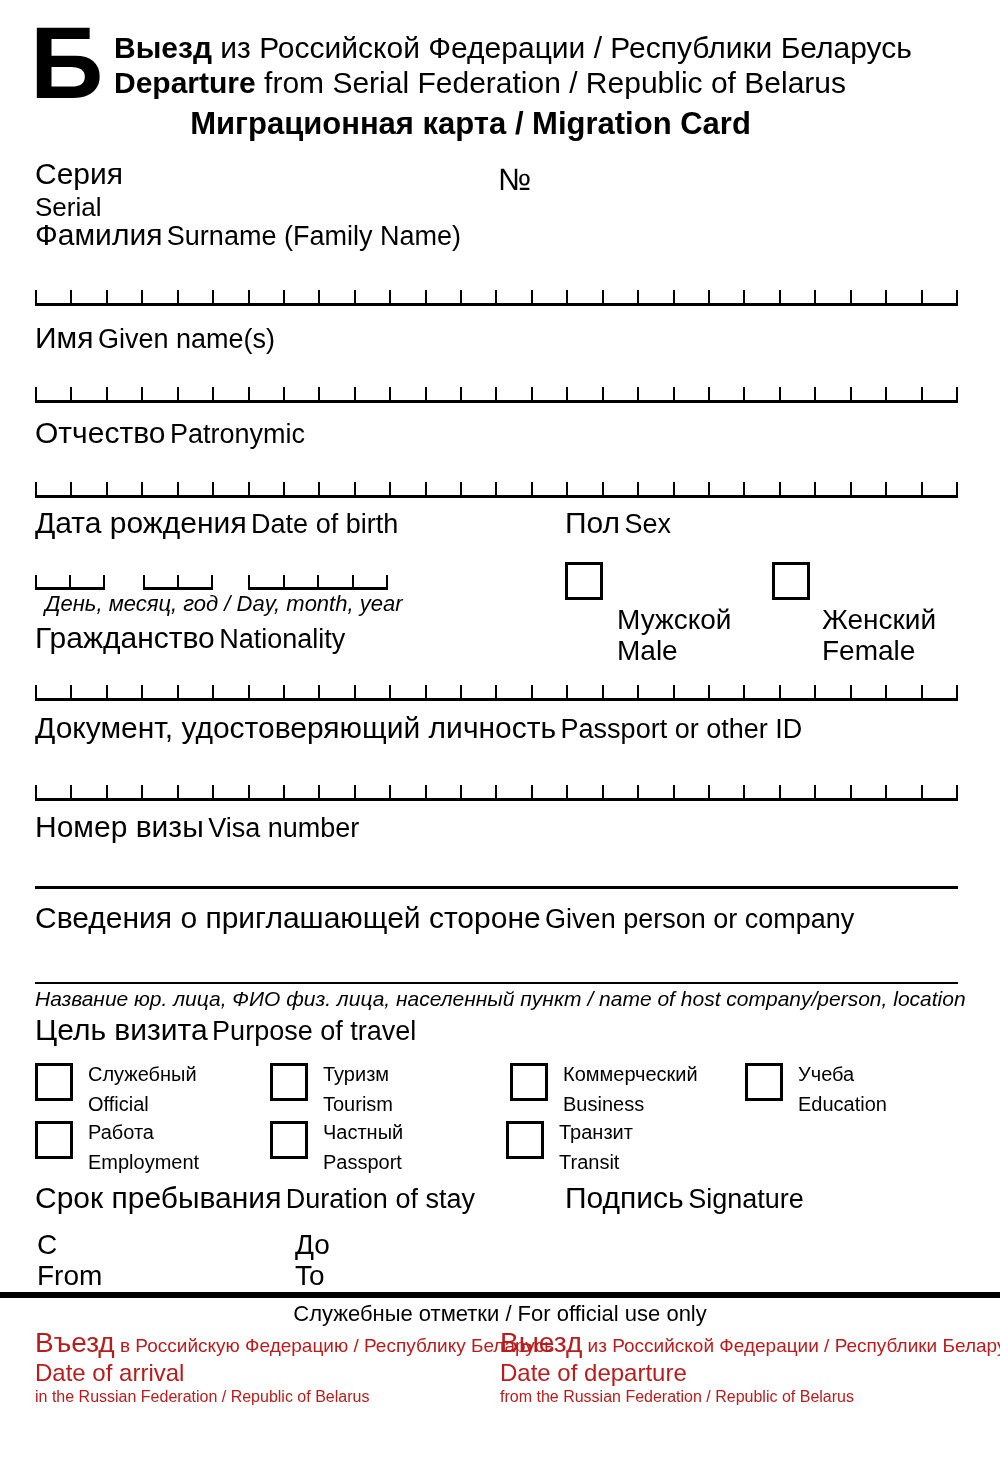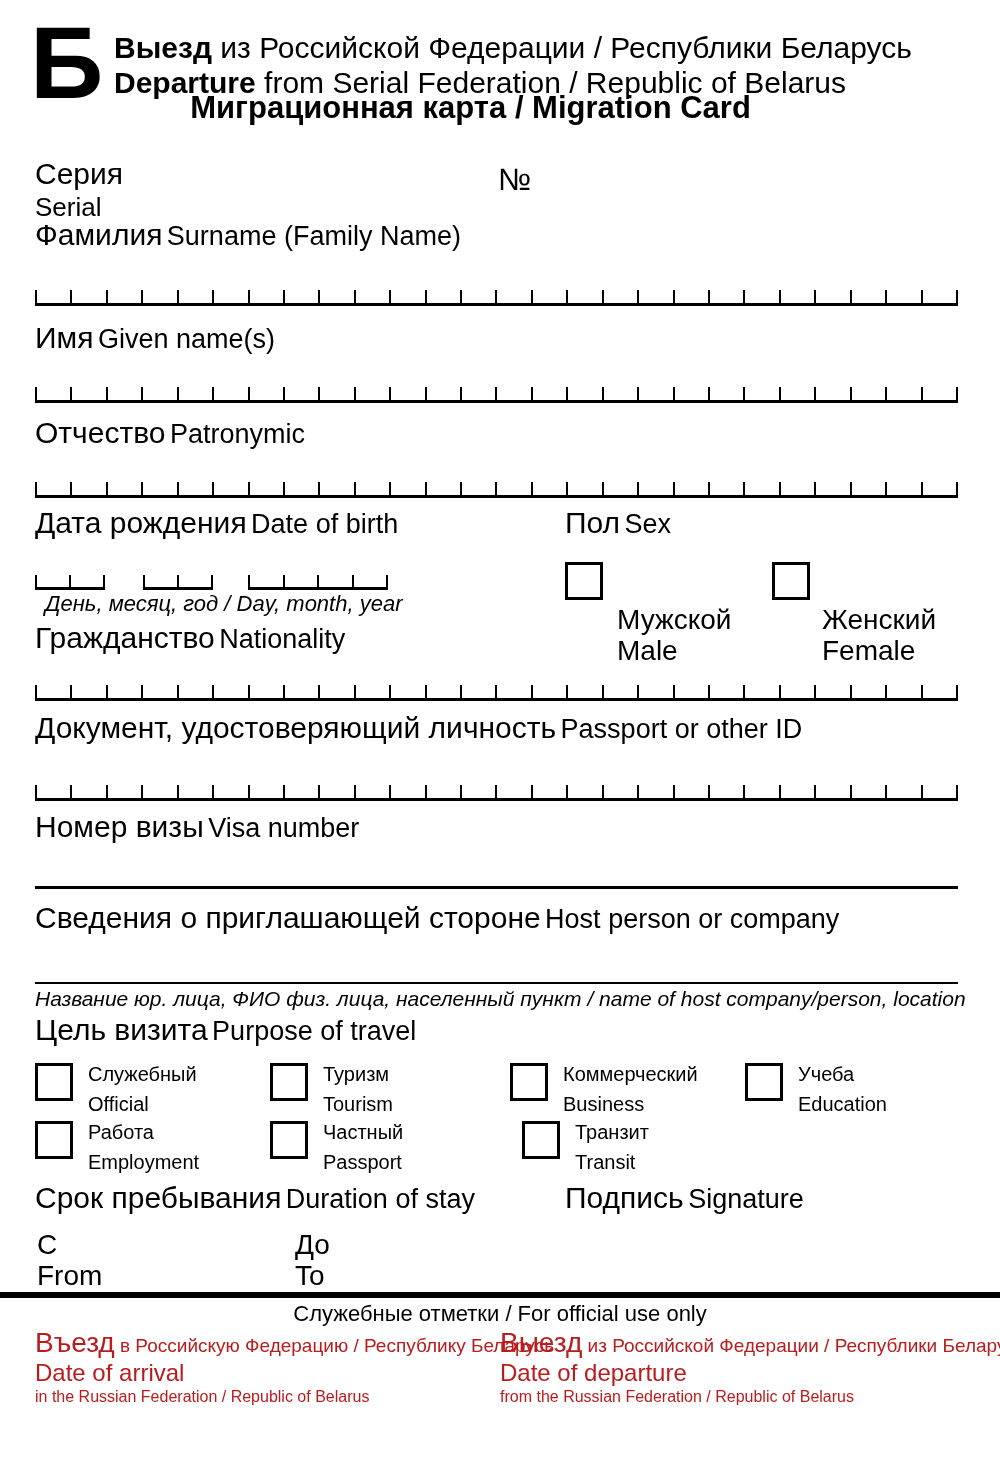--- a/index.html
+++ b/index.html
@@ -3,21 +3,21 @@
 <meta charset="utf-8">
 <style>
   html,body{margin:0;padding:0;background:#fff;}
   body{font-family:"Liberation Sans","DejaVu Sans",sans-serif;color:#000;}
   .card{position:relative;width:1000px;height:1471px;background:#fff;overflow:hidden;}
 
   
   .bletter{position:absolute;left:30px;top:12px;font-size:102px;line-height:1;font-weight:700;}
   .hlines{position:absolute;left:114px;top:30px;font-size:30px;line-height:35px;white-space:nowrap;}
   .hlines b{font-weight:700;}
-  .ctitle{position:absolute;left:0;top:90px;width:941px;text-align:center;font-size:31px;font-weight:700;}
+  .ctitle{position:absolute;left:0;top:106px;width:941px;text-align:center;font-size:31px;font-weight:700;}
 
   
   .serial{position:absolute;left:35px;top:157px;}
   .serial .ru{font-size:30px;line-height:34px;}
   .serial .en{font-size:26px;line-height:32px;}
   .nsign{position:absolute;left:498px;top:162px;font-size:31px;}
 
   
   .flabel{position:absolute;left:35px;white-space:nowrap;}
   .flabel .ru{font-size:30px;}
@@ -52,21 +52,21 @@
   .hr{position:absolute;left:35px;width:923px;height:0;border-top:3px solid #000;}
   .hr-visa{top:886px;}
   .hr-host{top:982px;border-top-width:2px;}
   .hostcap{position:absolute;left:35px;top:987px;width:960px;font-size:21px;font-style:italic;white-space:nowrap;}
 
   
   .opt{position:absolute;display:flex;gap:15px;align-items:flex-start;}
   .opt .box{margin-top:4px;flex:0 0 38px;}
   .opt .olab{font-size:20px;line-height:30px;white-space:nowrap;}
   .o1{left:35px;top:1059px;} .o2{left:270px;top:1059px;} .o3{left:510px;top:1059px;} .o4{left:745px;top:1059px;}
-  .o5{left:35px;top:1117px;} .o6{left:270px;top:1117px;} .o7{left:498px;top:1117px;padding-left:24px;}
+  .o5{left:35px;top:1117px;} .o6{left:270px;top:1117px;} .o7{left:482px;top:1117px;padding-left:24px;}
 
   
   .fromto{position:absolute;top:1229px;font-size:28px;line-height:31px;}
   .from{left:37px;} .to{left:295px;}
 
   
   .bar{position:absolute;left:0;top:1292px;width:1000px;height:6px;background:#000;}
   .official{position:absolute;left:0;top:1301px;width:1000px;text-align:center;font-size:22px;}
   .note{position:absolute;top:1329px;color:#b91c1c;white-space:nowrap;}
   .note-arr{left:35px;} .note-dep{left:500px;}
@@ -285,21 +285,21 @@
       <span></span>
       <span></span>
     </div>
 
   <div class="flabel lb-visa">
     <span class="ru">Номер визы</span> <span class="en">Visa number</span>
   </div>
   <div class="hr hr-visa"></div>
 
   <div class="flabel lb-host">
-    <span class="ru">Сведения о приглашающей стороне</span> <span class="en">Host person or company</span>
+    <span class="ru">Сведения о приглашающей стороне</span> <span class="en">Given person or company</span>
   </div>
   <div class="hr hr-host"></div>
   <div class="hostcap">Название юр. лица, ФИО физ. лица, населенный пункт / name of host company/person, location</div>
 
   <div class="flabel lb-purpose">
     <span class="ru">Цель визита</span> <span class="en">Purpose of travel</span>
   </div>
 
   <div class="opt o1">
     <div class="box"></div>

